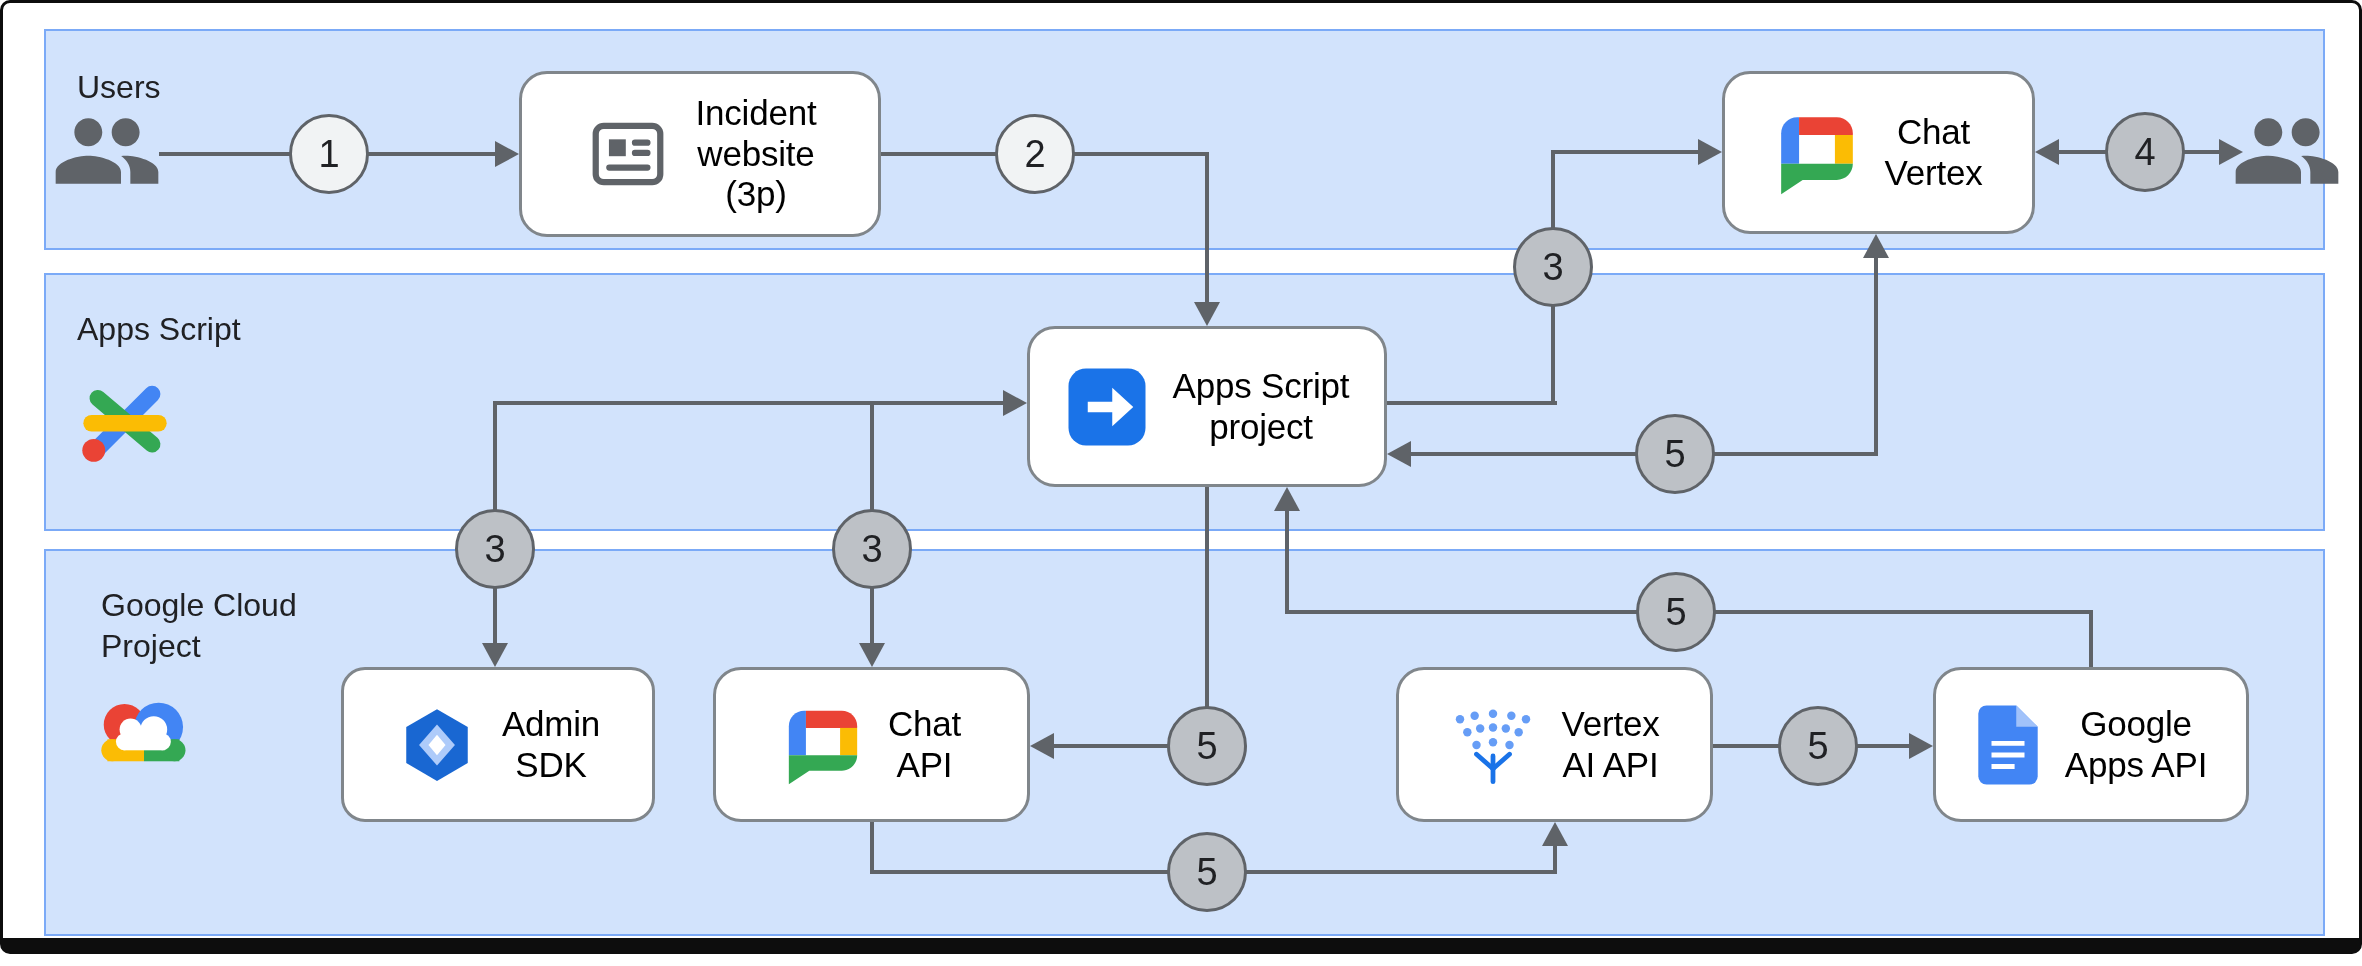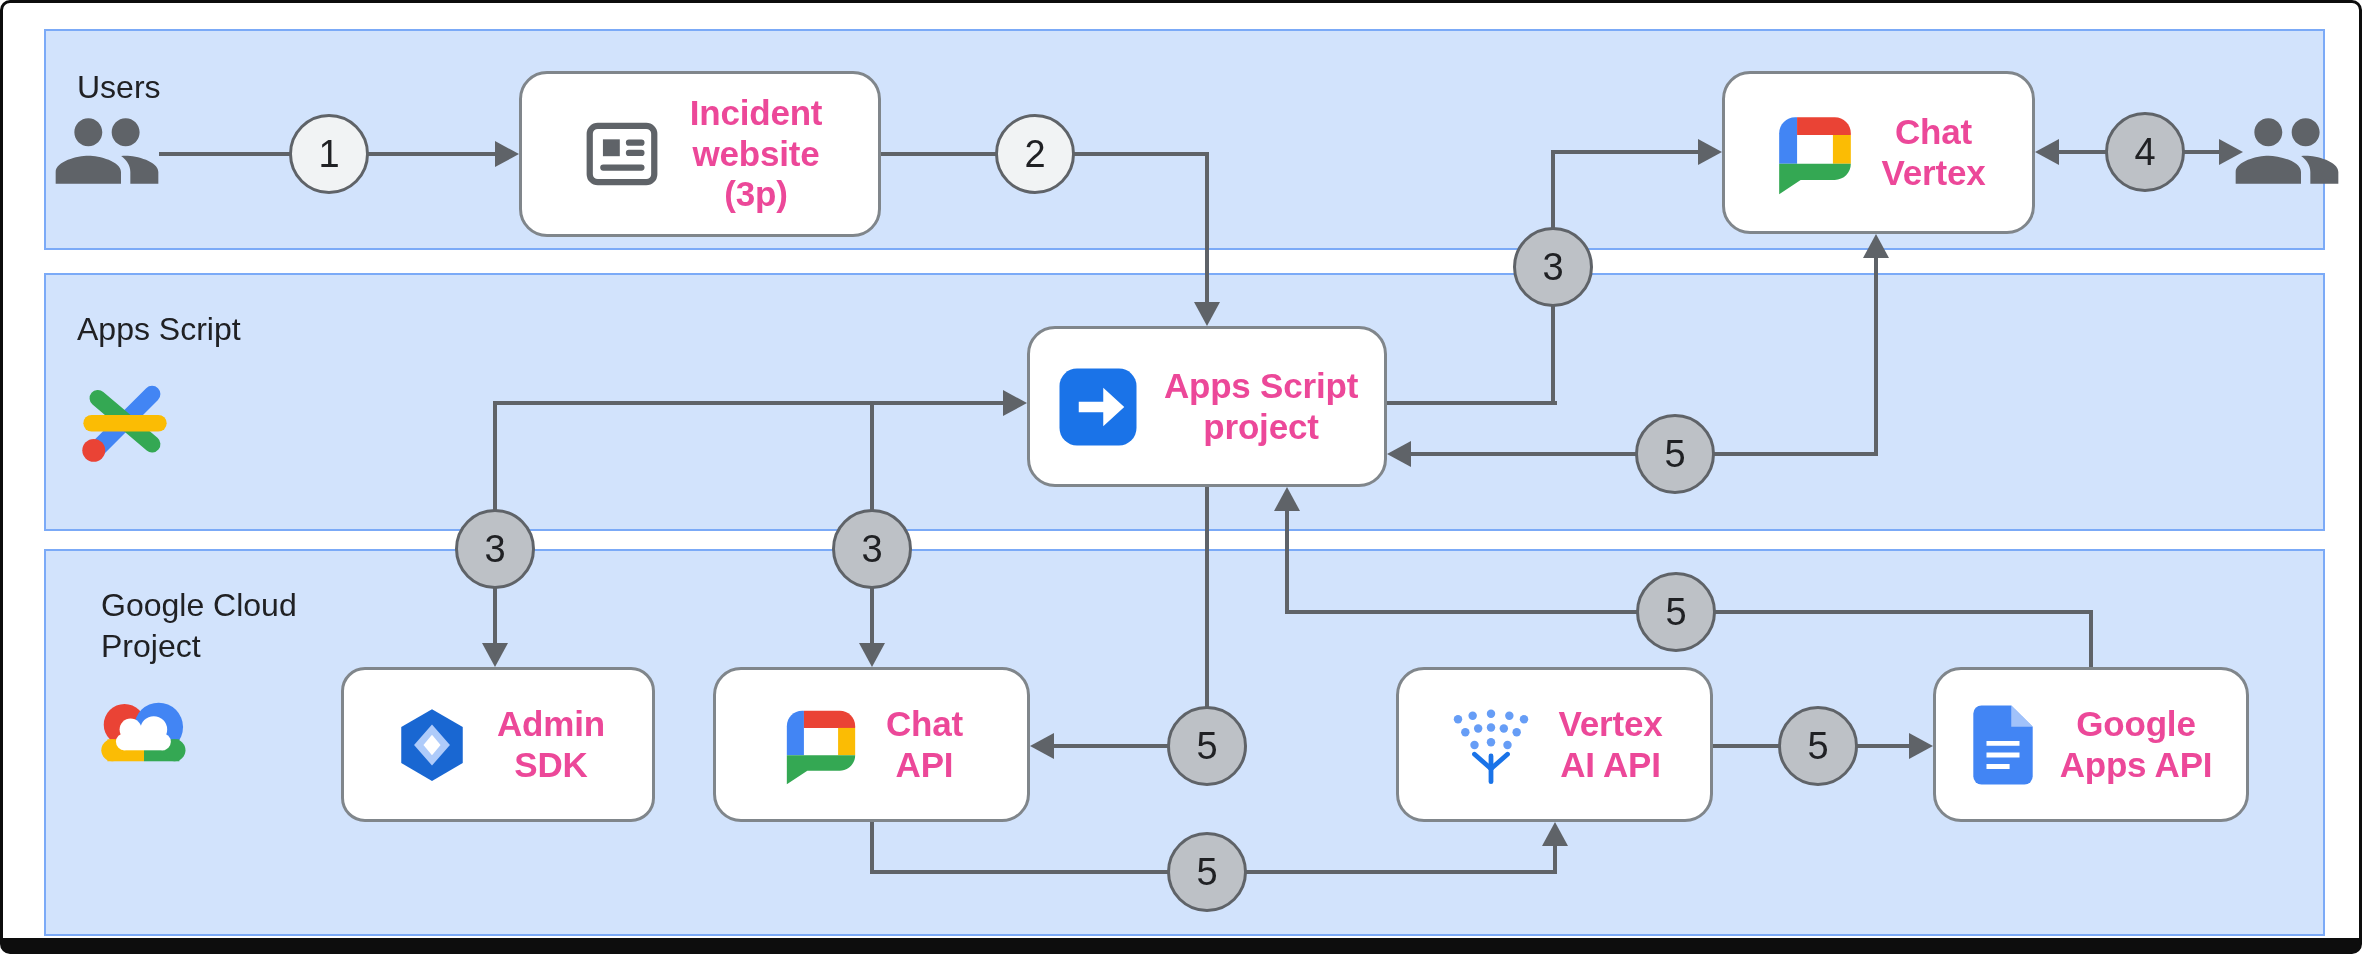--- a/index.html
+++ b/index.html
@@ -38,22 +38,22 @@
     box-sizing:border-box;
     display:flex;
     align-items:center;
     justify-content:center;
     gap:24px;
     z-index:3;
     padding:0 14px;
   }
   .node-label{
     font-size:35px;
-    font-weight:700;
-    color:#ec4899;
+    font-weight:400;
+    color:#000000;
     line-height:1.16;
     text-align:center;
     letter-spacing:-0.2px;
   }
   .node-label span{display:block;}
   .node-icon{flex:0 0 auto;display:flex;align-items:center;justify-content:center;}
   .line{position:absolute;background:#5f6368;z-index:1;}
   .arrow{position:absolute;width:0;height:0;z-index:1;}
   .arrow-right{border-top:13px solid transparent;border-bottom:13px solid transparent;border-left:24px solid #5f6368;}
   .arrow-left {border-top:13px solid transparent;border-bottom:13px solid transparent;border-right:24px solid #5f6368;}

